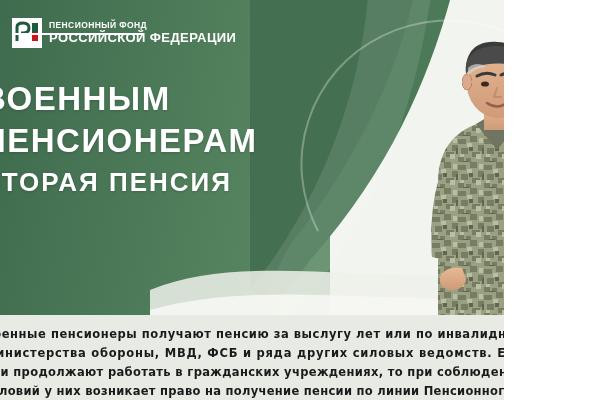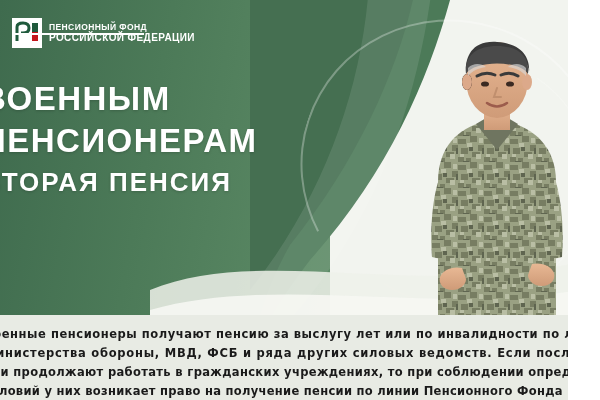--- a/index.html
+++ b/index.html
@@ -2,21 +2,21 @@
 <html><head>
 <meta charset="utf-8">
 <style>
   html, body {
     margin: 0;
     padding: 0;
     background: #ffffff;
   }
   #stage {
     position: relative;
-    width: 568px;
+    width: 504px;
     height: 400px;
     overflow: hidden;
     font-family: "Liberation Sans", sans-serif;
     background: #ffffff;
   }
 
   
   .bg-base {
     position: absolute;
     inset: 0;
@@ -92,21 +92,21 @@
     line-height: 1.18;
     letter-spacing: 0.4px;
   }
   .logo-text .l1 {
     display: block;
     font-size: 8.5px;
     font-weight: bold;
   }
   .logo-text .l2 {
     display: block;
-    font-size: 10px;
+    font-size: 13px;
     font-weight: bold;
   }
   .logo-underline {
     position: absolute;
     left: 0;
     top: 15px;
     width: 132px;
     height: 2px;
     background: #ffffff;
   }

